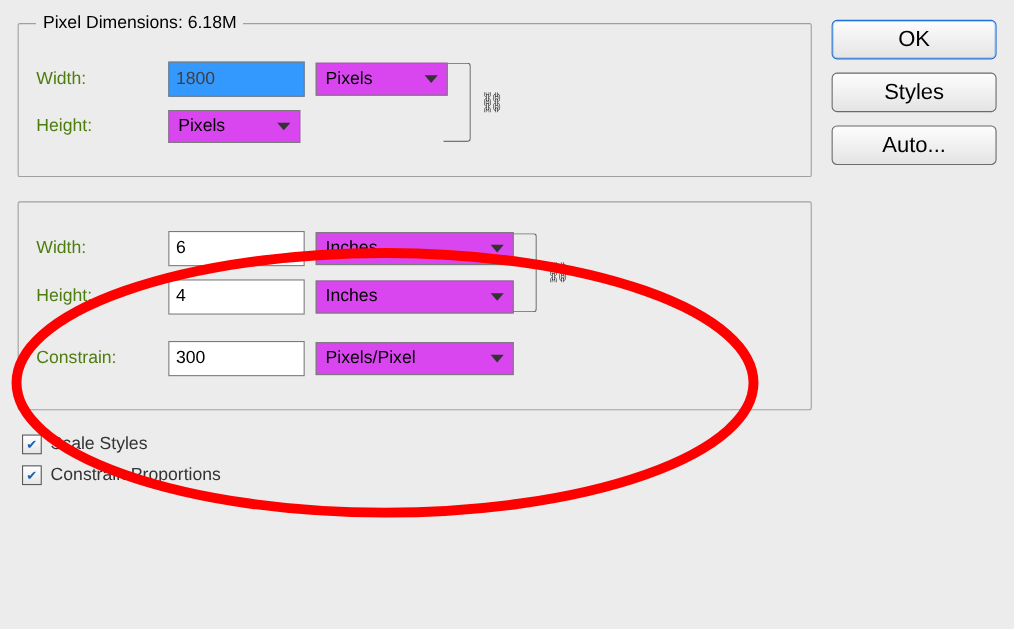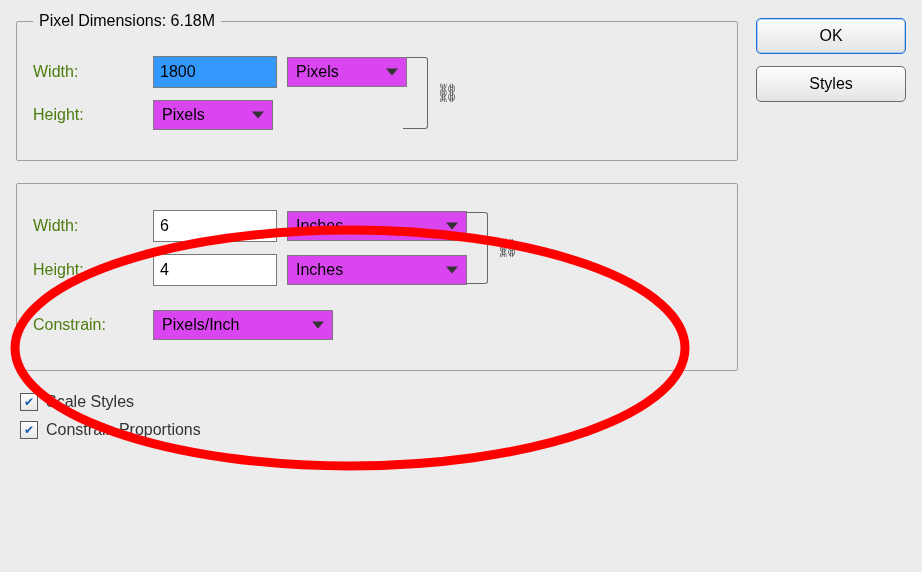--- a/index.html
+++ b/index.html
@@ -47,21 +47,21 @@
     width: 110px;
     height: 26px;
     border: 1px solid #7a7a7a;
     background: #fff;
     padding: 2px 6px;
     font-size: 16px;
     box-sizing: content-box;
   }
   .input.selected {
     background: #3399ff;
-    color: #000000;
+    color: #404040;
   }
   .select {
     position: relative;
     width: 180px;
     height: 30px;
     border: 1px solid #7a7a7a;
     background: #d946ef;
     display: flex;
     align-items: center;
     padding: 0 8px;
@@ -92,21 +92,21 @@
     margin-left: 8px;
     font-size: 18px;
     color: #333;
   }
   .group-stack { display:flex; align-items:center; }
   .button {
     height: 34px;
     border: 1px solid #6b6b6b;
     border-radius: 5px;
     background: linear-gradient(#fdfdfd, #e4e4e4);
-    font-size: 16px;
+    font-size: 20px;
     cursor: pointer;
     display:flex; align-items:center; justify-content:center;
   }
   .button.primary {
     border: 1.5px solid #1e6fd6;
     box-shadow: 0 0 0 1px rgba(30,111,214,0.3) inset;
   }
   .checkbox-row {
     display:flex; align-items:center; gap:8px;
     margin: 10px 4px;
@@ -182,39 +182,41 @@
               <span class="caret"></span>
             </div>
           </div>
         </div>
         <div class="link-bracket"></div>
         <span class="link-icon">⛓</span>
       </div>
 
       <div class="row">
         <span class="label">Constrain:</span>
+        <input class="input" value="300" style="">
         <div class="select">
-          <span>Pixels/Inch</span>
+          <span>Pixels/Pixel</span>
           <span class="caret"></span>
         </div>
       </div>
     </fieldset>
 
     <div class="checkbox-row">
       <span class="checkbox">✔</span>
       <span>Scale Styles</span>
     </div>
     <div class="checkbox-row">
       <span class="checkbox">✔</span>
       <span>Constrain Proportions</span>
     </div>
 
   </div>
 
   <div class="right-col">
     <div class="button primary">OK</div>
     <div class="button">Styles</div>
+    <div class="button">Auto...</div>
   </div>
 </div>
 
 <svg class="red-ellipse" viewBox="0 0 700 260">
   <ellipse cx="350" cy="130" rx="335" ry="118" fill="none" stroke="#ff0000" stroke-width="9"></ellipse>
 </svg>
 
 </body></html>

